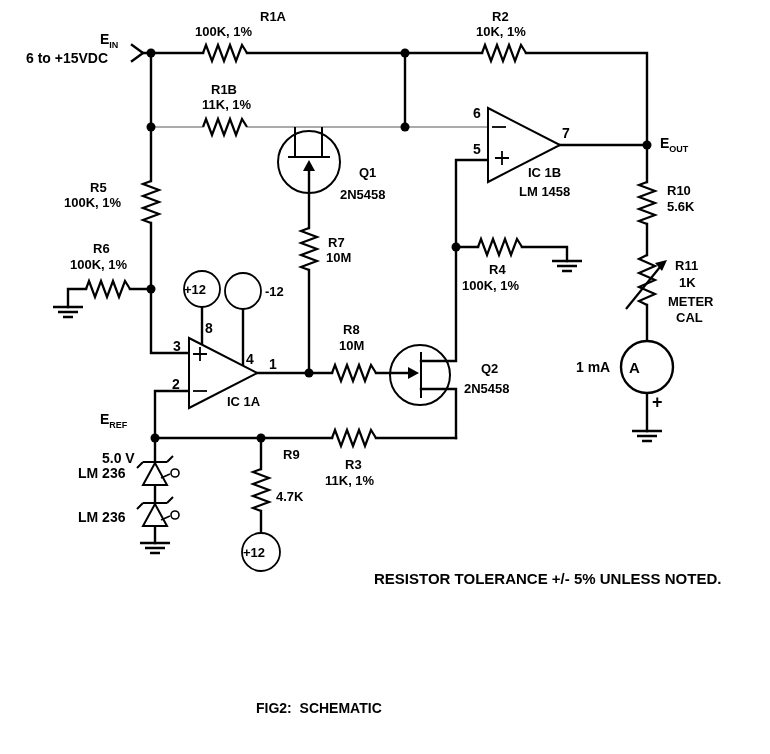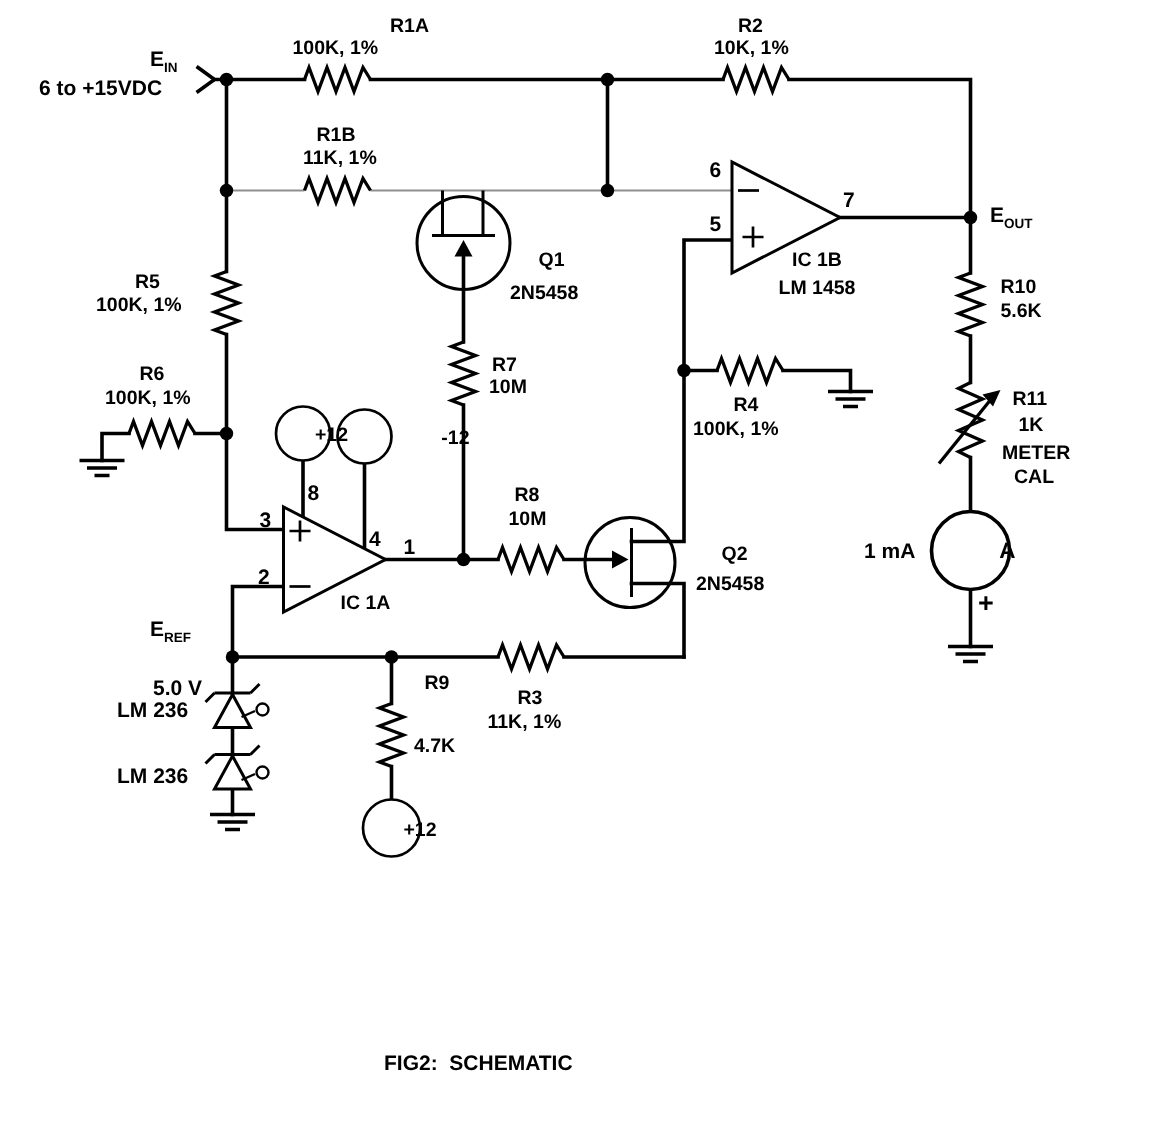--- a/index.html
+++ b/index.html
@@ -4,21 +4,21 @@
 <style>
   html,body{margin:0;padding:0;background:#fff;}
   #stage{position:relative;width:770px;height:754px;background:#ffffff;overflow:hidden;
          font-family:"Liberation Sans",sans-serif;color:#000;}
   #stage svg{position:absolute;left:0;top:0;}
   .lbl{position:absolute;font-weight:700;font-size:13px;line-height:1.05;white-space:pre;color:#000;}
   .lbl.big{font-size:14px;}
   .pin{position:absolute;font-weight:700;font-size:14px;color:#000;}
   .node{position:absolute;font-weight:700;font-size:14px;color:#000;}
   .node sub{font-size:9px;font-weight:700;vertical-align:sub;}
-  .supply{position:absolute;width:48px;text-align:right;font-weight:700;font-size:13px;color:#000;}
+  .supply{position:absolute;width:48px;text-align:left;font-weight:700;font-size:13px;color:#000;}
   .notes{position:absolute;font-weight:700;font-size:15px;line-height:1.35;white-space:pre;color:#000;}
   .title{position:absolute;font-weight:700;font-size:14px;white-space:pre;color:#000;}
   .plus-big{position:absolute;font-weight:700;font-size:18px;color:#000;}
 </style>
 </head>
 <body>
 
 <div id="stage">
 
 <svg width="770" height="754" viewBox="0 0 770 754">
@@ -219,17 +219,18 @@
 <div class="lbl big" style="left:78px;top:510px;">LM 236</div>
 
 <div class="lbl" style="left:283px;top:448px;">R9</div>
 <div class="lbl" style="left:276px;top:490px;">4.7K</div>
 <div class="supply" style="left:243px;top:545px;">+12</div>
 
 <div class="lbl" style="left:345px;top:458px;">R3</div>
 <div class="lbl" style="left:325px;top:474px;">11K, 1%</div>
 
 <div class="notes" style="left:374px;top:528px;">
+  <div>RESISTOR TOLERANCE +/- 5% UNLESS NOTED.</div>
 </div>
 
 <div class="title" style="left:256px;top:700px;">FIG2:  SCHEMATIC</div>
 
 </div>
 
 </body></html>

